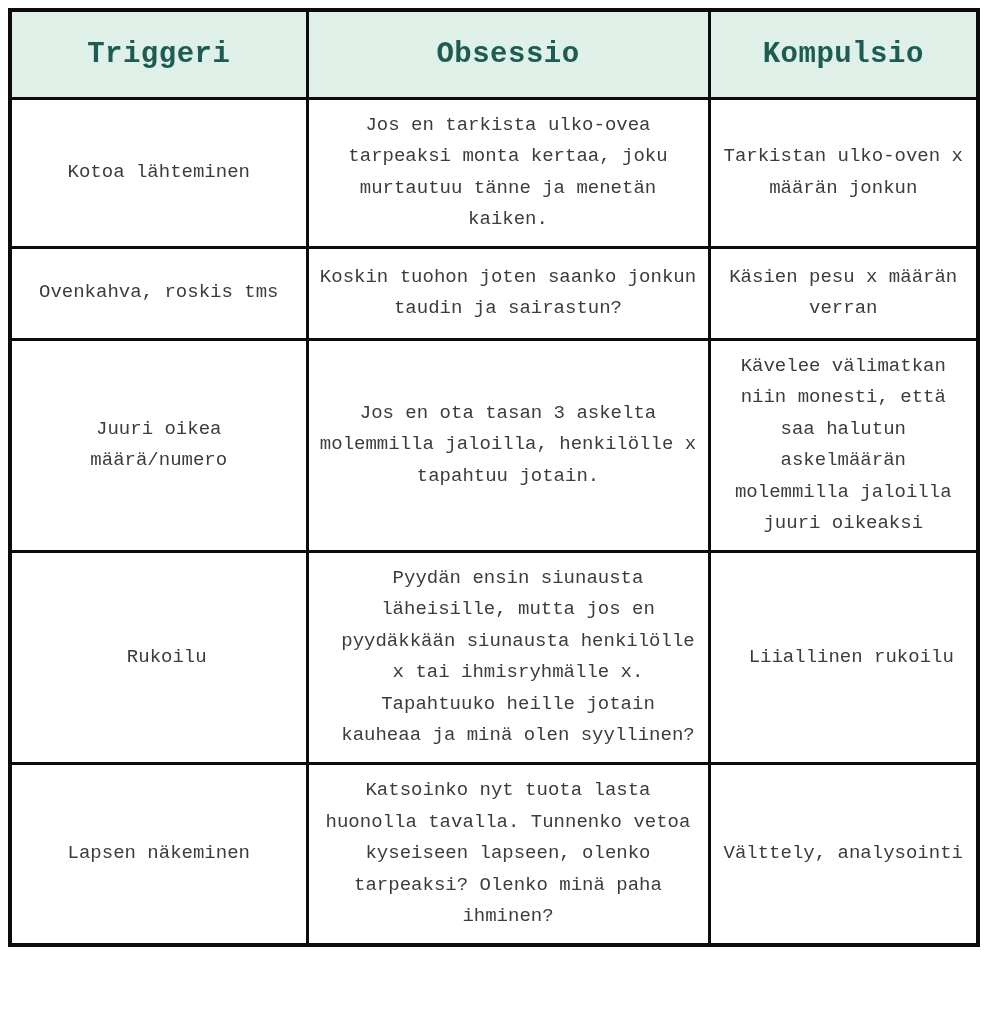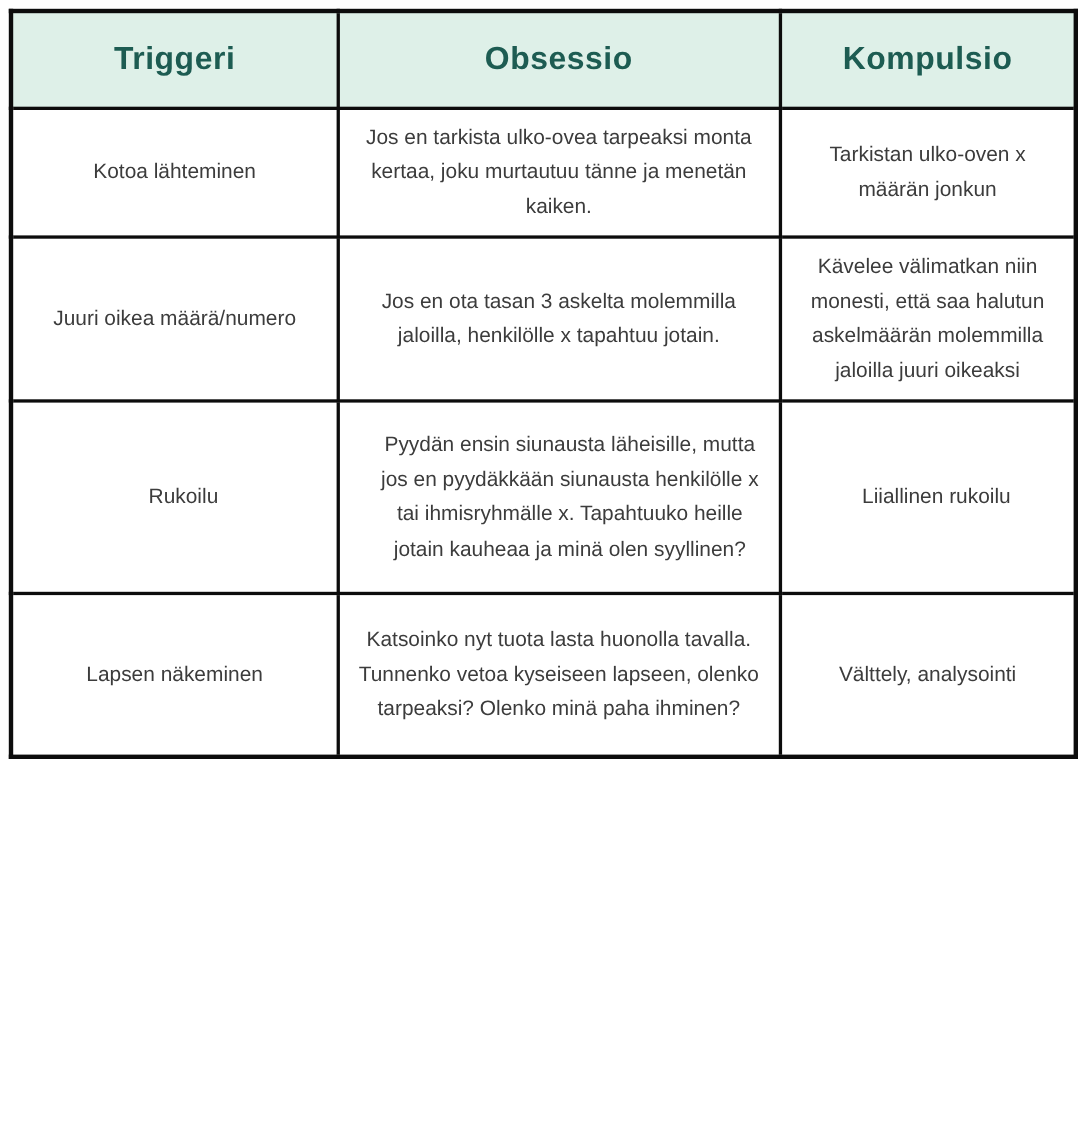--- a/index.html
+++ b/index.html
@@ -20,20 +20,21 @@
     table-layout: fixed;
     border: 4px solid #0c0c0c;
   }
   col.c1 { width: 297px; }
   col.c2 { width: 402px; }
   col.c3 { width: 269px; }
   th, td {
     border: 3px solid #0c0c0c;
     text-align: center;
     vertical-align: middle;
+    font-family: Liberation Mono, monospace;
   }
   th.header-cell {
     background: #def0e8;
     color: #1d5c52;
     height: 88px;
     font-size: 29px;
     font-weight: 700;
     letter-spacing: 0.5px;
     padding: 4px;
   }
@@ -70,20 +71,25 @@
         <th class="header-cell">Obsessio</th>
         <th class="header-cell">Kompulsio</th>
       </tr>
     </thead>
     <tbody>
       <tr class="r1">
         <td class="body-cell trigger">Kotoa lähteminen</td>
         <td class="body-cell obsession">Jos en tarkista ulko-ovea tarpeaksi monta kertaa, joku murtautuu tänne ja menetän kaiken.</td>
         <td class="body-cell compulsion">Tarkistan ulko-oven x määrän jonkun</td>
       </tr>
+      <tr class="r3">
+        <td class="body-cell trigger">Ovenkahva, roskis tms</td>
+        <td class="body-cell obsession">Koskin tuohon joten saanko jonkun taudin ja sairastun?</td>
+        <td class="body-cell compulsion">Käsien pesu x määrän verran</td>
+      </tr>
       <tr class="r4">
         <td class="body-cell trigger">Juuri oikea määrä/numero</td>
         <td class="body-cell obsession">Jos en ota tasan 3 askelta molemmilla jaloilla, henkilölle x tapahtuu jotain.</td>
         <td class="body-cell compulsion">Kävelee välimatkan niin monesti, että saa halutun askelmäärän molemmilla jaloilla juuri oikeaksi</td>
       </tr>
       <tr class="r5">
         <td class="body-cell trigger">Rukoilu</td>
         <td class="body-cell obsession">Pyydän ensin siunausta läheisille, mutta jos en pyydäkkään siunausta henkilölle x tai ihmisryhmälle x. Tapahtuuko heille jotain kauheaa ja minä olen syyllinen?</td>
         <td class="body-cell compulsion">Liiallinen rukoilu</td>
       </tr>

